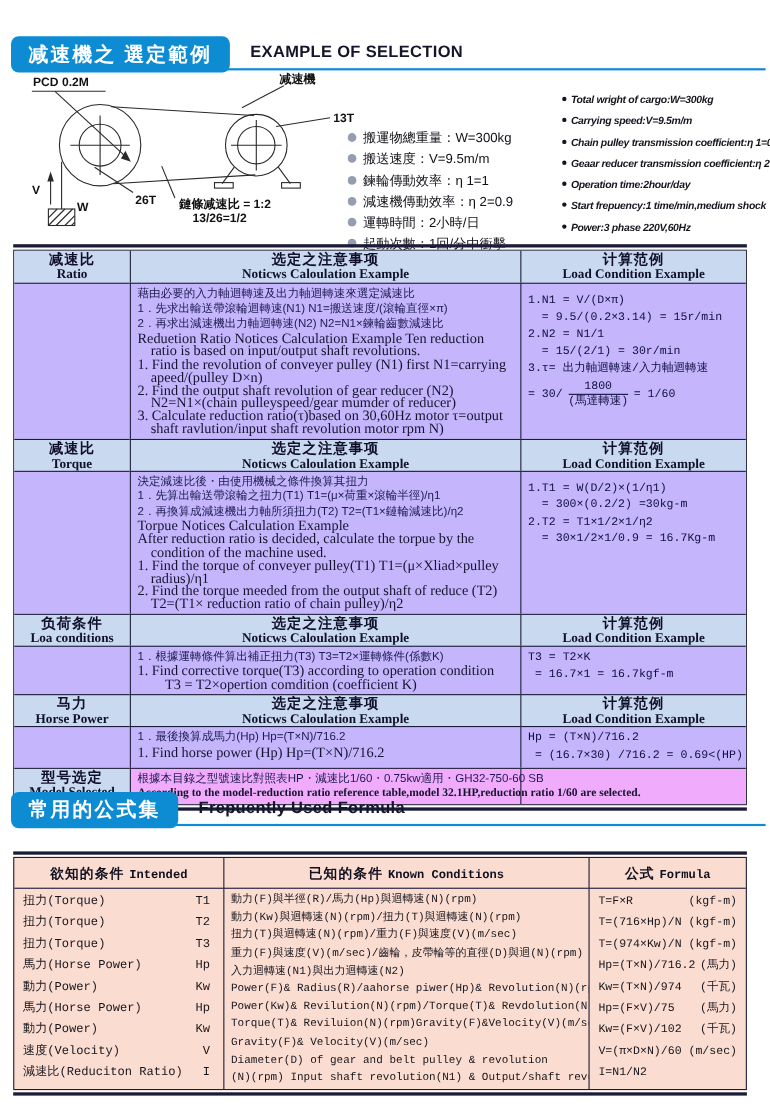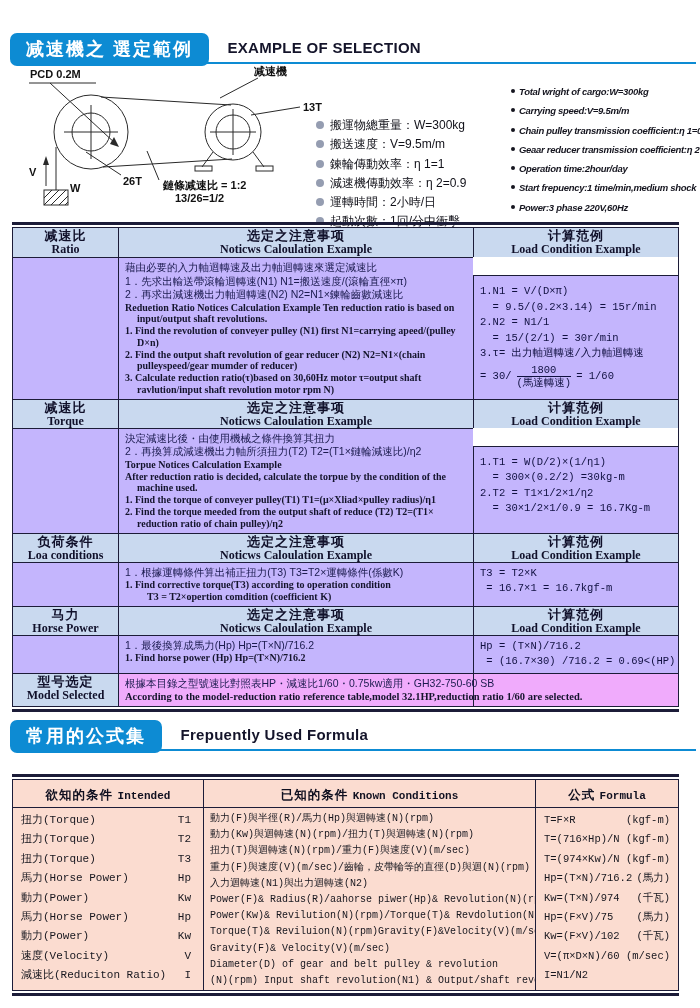--- a/index.html
+++ b/index.html
@@ -42,23 +42,23 @@
   #sel-wrap{top:222px;}
   .sel{display:grid;grid-template-columns:105px 355px 205px;border:1px solid #1c1c38;}
   .sel>div{border-top:1px solid #1c1c38;border-left:1px solid #1c1c38;box-sizing:border-box;overflow:hidden;}
   .sel>div:nth-child(-n+3){border-top:none;}
   .sel>.c1{border-left:none;}
   .ch{background:#c9d9ef;text-align:center;height:29px;padding-top:1px;}
   .ch .zh{font-size:13px;font-weight:bold;line-height:14px;letter-spacing:1px;color:#10102a;}
   .ch .en{font-family:"Liberation Serif",serif;font-size:12px;font-weight:bold;line-height:13px;color:#10102a;}
   .cb{background:#c4b5fd;padding:3px 6px;}
   .nzh li{font-size:10.5px;line-height:13.5px;color:#1b1b4e;padding-left:14px;text-indent:-14px;white-space:pre-wrap;}
-  .nen li{font-family:"Liberation Serif",serif;font-weight:bold;font-size:10px;line-height:11.8px;color:#14142c;padding-left:12px;text-indent:-12px;white-space:pre-wrap;}
+  .nen li{font-family:"Liberation Serif",serif;font-weight:normal;font-size:13px;line-height:11.8px;color:#14142c;padding-left:12px;text-indent:-12px;white-space:pre-wrap;}
   .clc li{font-family:"Liberation Mono",monospace;font-size:10.5px;line-height:15.5px;color:#101040;white-space:pre;}
-  .calc{padding-top:8px;margin-top:18px;}
+  .calc{padding-top:8px;}
   .fracline{font-family:"Liberation Mono",monospace;font-size:10.5px;color:#101040;margin-top:2px;white-space:nowrap;}
   .frac{display:inline-block;text-align:center;vertical-align:middle;margin:0 5px;}
   .frac .num{display:block;border-bottom:1px solid #101040;padding:0 4px;line-height:12px;}
   .frac .den{display:block;line-height:12px;}
   .model-label{height:auto;min-height:30px;}
   .model-cell{background:#f0abfc;position:relative;padding:2px 6px;grid-column:2/4;}
   .model-cell .divider{position:absolute;left:354px;top:0;bottom:0;width:1px;background:#1c1c38;z-index:0;}
   .model-cell .mtxt{position:relative;z-index:1;}
   .model-cell .mzh{font-size:10.5px;color:#1b1b4e;line-height:14px;}
   .model-cell .men{font-family:"Liberation Serif",serif;font-weight:bold;font-size:10.5px;color:#14142c;line-height:14px;}
@@ -210,20 +210,21 @@
     </div>
     <div class="ch">
       <div class="zh">计算范例</div>
       <div class="en">Load Condition Example</div>
     </div>
 
     <div class="cb c1"></div>
     <div class="cb">
       <ul class="nzh">
           <li>決定減速比後・由使用機械之條件換算其扭力</li>
+          <li>1．先算出輸送帶滾輪之扭力(T1) T1=(μ×荷重×滾輪半徑)/η1</li>
           <li>2．再換算成減速機出力軸所須扭力(T2) T2=(T1×鏈輪減速比)/η2</li>
         </ul>
       <ul class="nen">
           <li>Torpue Notices Calculation Example</li>
           <li>After reduction ratio is decided, calculate the torpue by the condition of the machine used.</li>
           <li>1. Find the torque of conveyer pulley(T1) T1=(μ×Xliad×pulley radius)/η1</li>
           <li>2. Find the torque meeded from the output shaft of reduce (T2) T2=(T1× reduction ratio of chain pulley)/η2</li>
         </ul>
     </div>
     <div class="cb calc">

